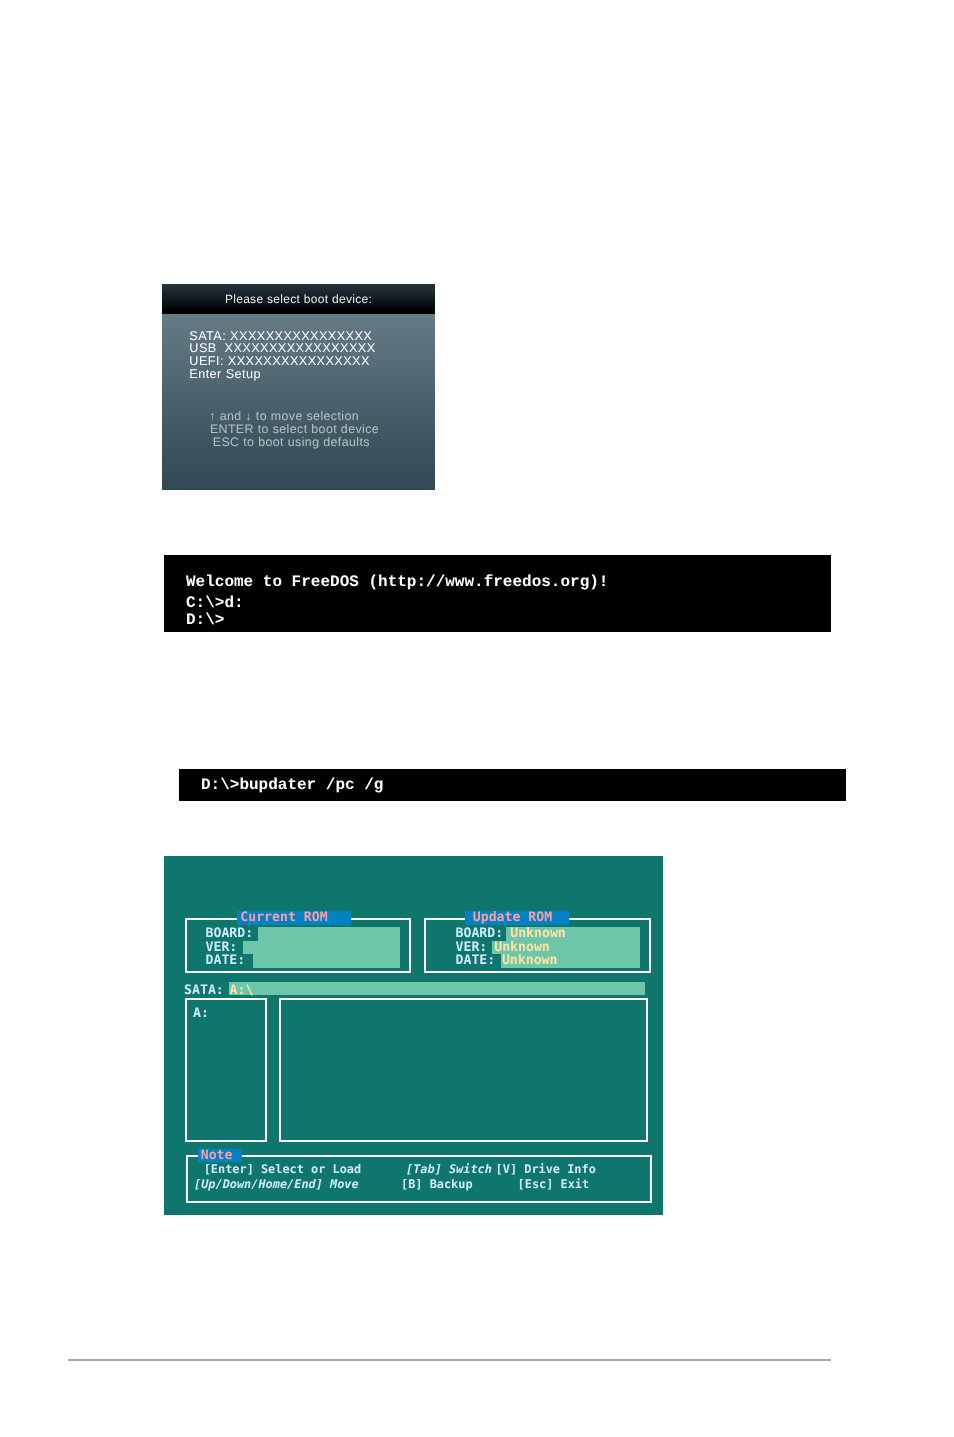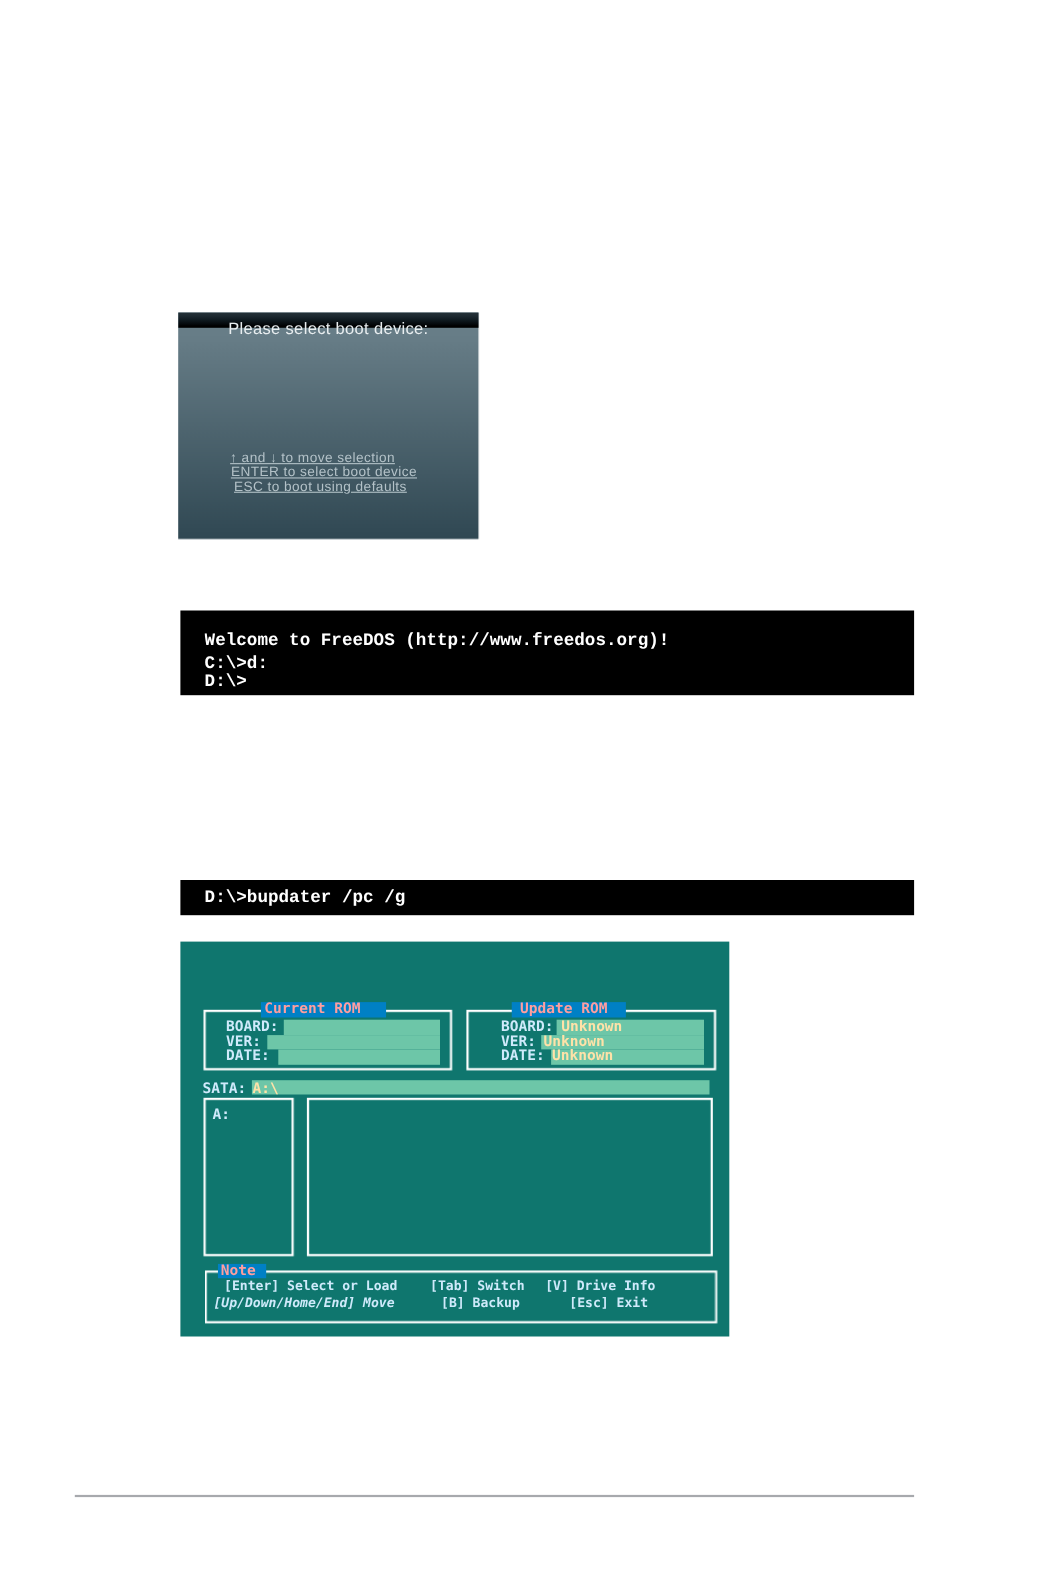--- a/index.html
+++ b/index.html
@@ -6,35 +6,35 @@
   html,body{margin:0;padding:0;background:#ffffff;}
   
   body *{transform:translateZ(0);}
   body{width:954px;height:1437px;position:relative;overflow:hidden;
        font-family:"Liberation Sans",sans-serif;-webkit-font-smoothing:antialiased;text-rendering:geometricPrecision;}
 
   
   #boot-dialog{position:absolute;left:162px;top:284px;width:273px;height:206px;
     background:linear-gradient(180deg,#6b818b 0%, #667c86 12.6%, #304853 100%);
     overflow:hidden;}
-  #boot-dialog-title{height:14px;width:100%;
+  #boot-dialog-title{height:30px;width:100%;
     background:linear-gradient(180deg,#253239 0%, #1d2930 24%, #101b21 48%,
                                #05090c 76%, #000000 88%, #000000 100%);
-    color:#e9eef0;font-size:15px;letter-spacing:0.3px;line-height:31px;text-align:center;}
+    color:#e9eef0;font-size:12px;letter-spacing:0.3px;line-height:31px;text-align:center;}
   #boot-list{position:absolute;left:27.3px;top:45.5px;color:#ffffff;font-size:12.7px;
     letter-spacing:0.42px;line-height:12.8px;white-space:pre;}
   #boot-help{position:absolute;left:-8px;right:0;top:125.5px;color:#b4c2c8;
-    font-size:12.4px;letter-spacing:0.4px;line-height:13.4px;text-align:center;white-space:pre;text-decoration:underline;}
+    font-size:12.4px;letter-spacing:0.4px;line-height:13.4px;text-align:center;white-space:pre;}
 
   
   .term{position:absolute;left:164px;width:667px;background:#000000;
     font-family:"Liberation Mono","DejaVu Sans Mono",monospace;color:#ffffff;
     font-weight:bold;font-size:16px;overflow:hidden;}
   #term1{top:555px;height:77px;}
-  #term2{top:800px;height:32px;}
+  #term2{top:769px;height:32px;margin-left:15px;}
   .term .tline{white-space:pre;position:absolute;left:22px;line-height:1;}
 
   
   #bupdater{position:absolute;left:164px;top:856px;width:499px;height:359px;
     background:#0f766e;font-family:"DejaVu Sans Mono",monospace;
     font-size:12.1px;font-weight:bold;color:#cfeafb;overflow:hidden;}
   #bupdater .abs{position:absolute;white-space:pre;line-height:1;z-index:3;}
   #bupdater .big{font-size:13.2px;}
   #bupdater .small{font-size:11.9px;}
   .bbox{position:absolute;border:2.4px solid #ffffff;box-sizing:border-box;z-index:1;}
@@ -44,20 +44,21 @@
   .val{color:#ffe2a8;}
 
   #footer-rule{position:absolute;left:68px;top:1359.2px;width:763px;height:1.6px;
     background:#a7a9ad;border:0;margin:0;}
 </style>
 </head>
 <body>
 
 <div id="boot-dialog">
   <div id="boot-dialog-title">Please select boot device:</div>
+  <div id="boot-list"><div>SATA: XXXXXXXXXXXXXXXX</div><div>USB  XXXXXXXXXXXXXXXXX</div><div>UEFI: XXXXXXXXXXXXXXXX</div><div>Enter Setup</div></div>
   <div id="boot-help"><div style="position: relative; left: -10.4px;">↑ and ↓ to move selection</div><div style="position: relative; left: 0px;">ENTER to select boot device</div><div style="position: relative; left: -3.2px;">ESC to boot using defaults</div></div>
 </div>
 
 <div class="term" id="term1">
     <div class="tline" style="top: 18.6px;">Welcome to FreeDOS (http://www.freedos.org)!</div>
     <div class="tline" style="top: 40.2px;">C:\&gt;d:</div>
     <div class="tline" style="top: 56.6px;">D:\&gt;</div>
   </div>
 <div class="term" id="term2">
     <div class="tline" style="top: 7.5px;">D:\&gt;bupdater /pc /g</div>
@@ -85,20 +86,20 @@
     <div class="abs big val" style="left: 337.9px; top: 98.45px;">Unknown</div>
     <div class="greenfill" style="left: 64.8px; top: 126.2px; width: 415.8px; height: 12.8px;"></div>
     <div class="abs big" style="left: 20.1px; top: 127.75px;">SATA:</div>
     <div class="abs big val" style="left: 65.5px; top: 127.75px;">A:\</div>
     <div class="bbox" style="left: 20.8px; top: 142.4px; width: 82px; height: 143.5px;"></div>
     <div class="bbox" style="left: 115.4px; top: 142.4px; width: 369px; height: 143.5px;"></div>
     <div class="abs big" style="left: 29.1px; top: 151.25px;">A:</div>
     <div class="bbox" style="left: 22.2px; top: 298.8px; width: 466.3px; height: 48.3px;"></div>
     <div class="legend" style="padding-left: 3px; padding-right: 10px; left: 33.7px; top: 293px; text-align: center;">Note</div>
     <div class="abs small" style="left: 39.7px; top: 308.25px;">[Enter] Select or Load</div>
-    <div class="abs small" style="left: 227px; top: 308.25px;">[Tab] Switch</div>
+    <div class="abs small" style="left: 242px; top: 308.25px; font-style: italic;">[Tab] Switch</div>
     <div class="abs small" style="left: 331.6px; top: 308.25px;">[V] Drive Info</div>
     <div class="abs small" style="left: 30px; top: 322.65px; font-style: italic;">[Up/Down/Home/End] Move</div>
     <div class="abs small" style="left: 237px; top: 322.65px;">[B] Backup</div>
     <div class="abs small" style="left: 331.6px; top: 322.65px; margin-left: 22px;">[Esc] Exit</div>
   </div>
 
 <hr id="footer-rule">
 
 </body></html>

